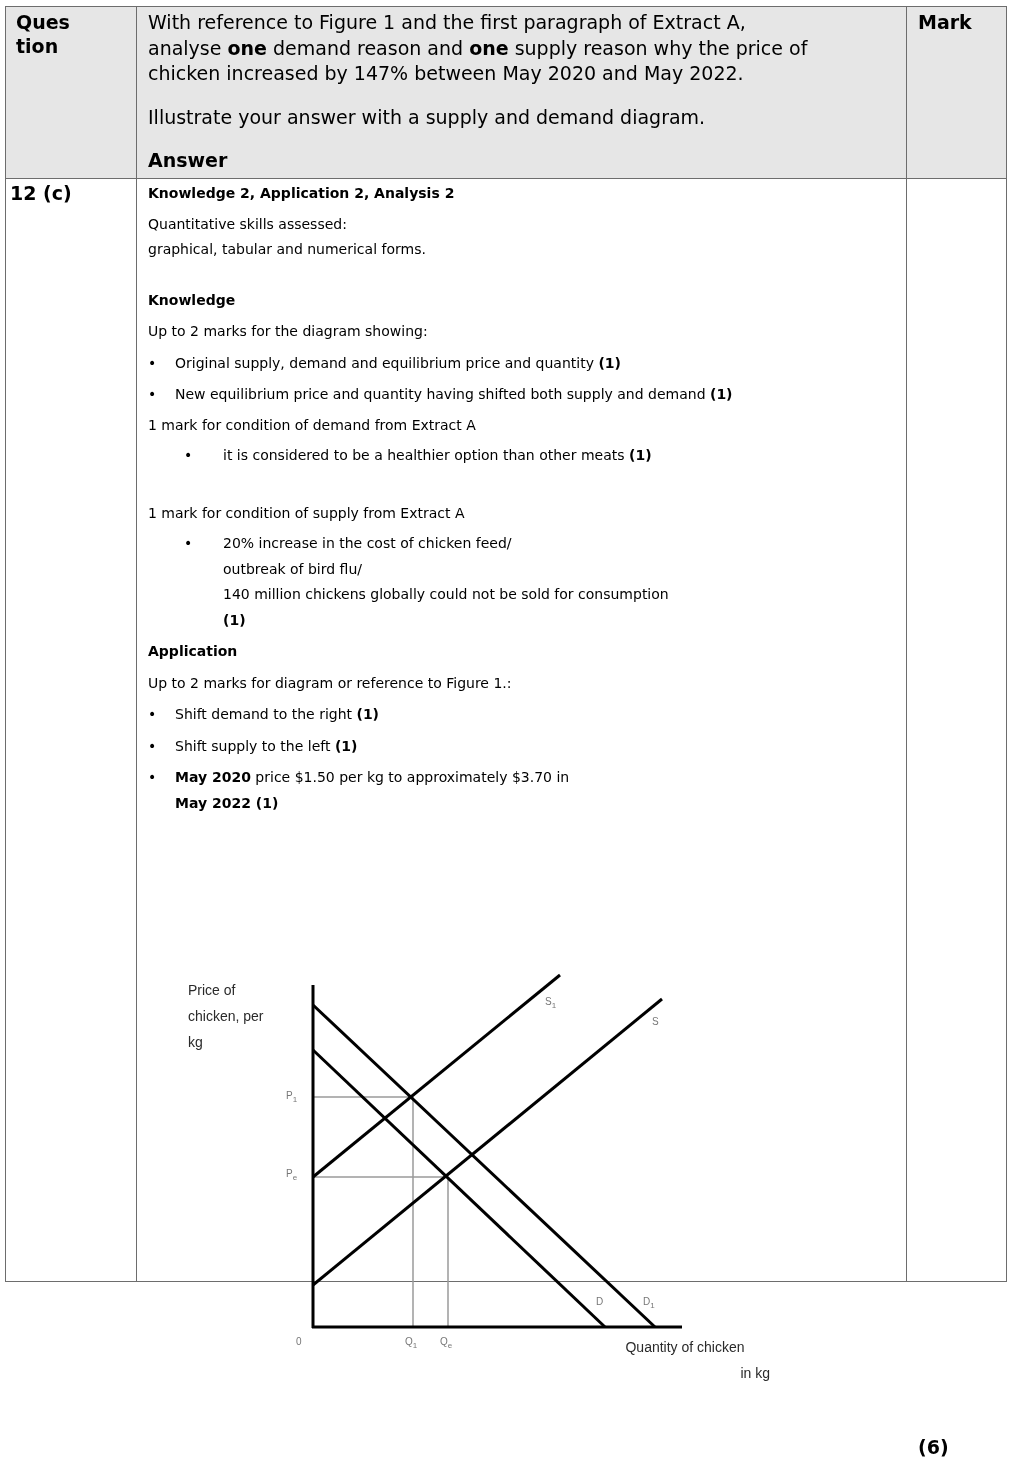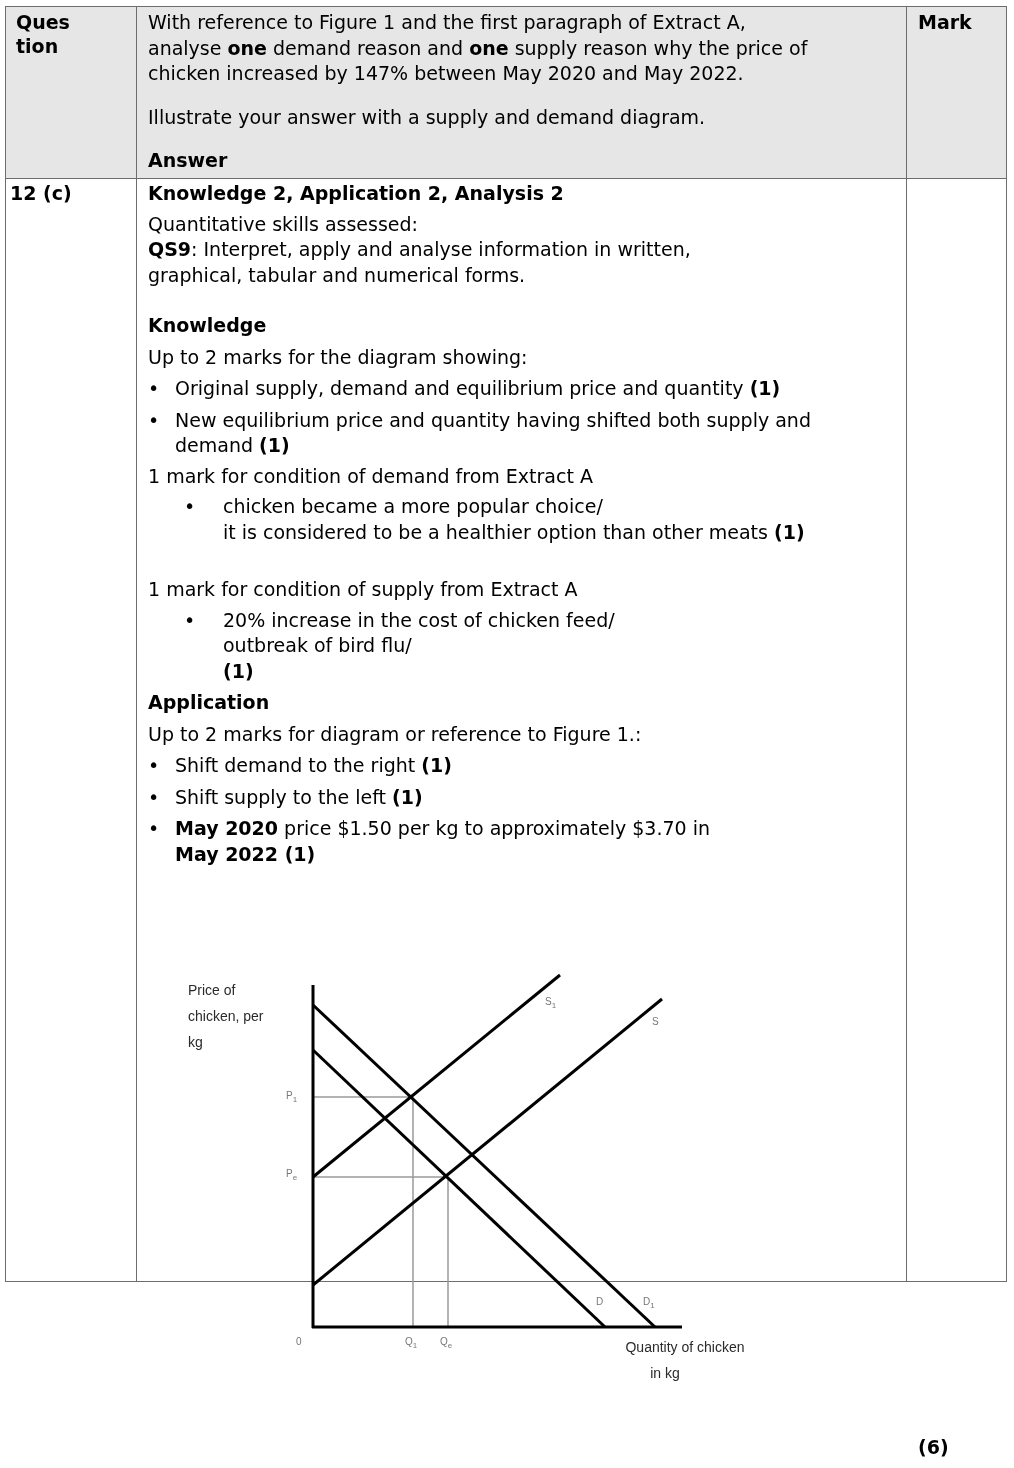--- a/index.html
+++ b/index.html
@@ -3,21 +3,21 @@
 <meta charset="utf-8">
 <style>
   html, body { margin:0; padding:0; background:#ffffff; }
   body { width:1014px; height:1468px; position:relative; font-family:"DejaVu Sans", sans-serif; color:#000; overflow:hidden; }
   .tbl { position:absolute; left:5px; top:6px; width:1002px; height:1276px; border:1.5px solid #6d6d6d; box-sizing:border-box; }
   .hdr { position:absolute; left:0; top:0; width:100%; height:172px; background:#e6e6e6; border-bottom:1.5px solid #6d6d6d; box-sizing:border-box; }
   .vline { position:absolute; top:0; bottom:0; width:0; border-left:1.5px solid #6d6d6d; }
   .cell-text { position:absolute; font-size:19px; line-height:25.5px; }
   .b { font-weight:bold; }
   .abs { position:absolute; }
-  .sec { font-size:19px; line-height:25.5px; }
+  .sec { font-size:14px; line-height:25.5px; }
   ul.bl { list-style:none; margin:0; padding:0; }
   ul.bl li { position:relative; padding-left:27px; }
   ul.bl li::before { content:"•"; position:absolute; left:0; top:0; }
   ul.bl2 li { padding-left:75px; }
   ul.bl2 li::before { left:36px; }
   .diag-lbl { position:absolute; font-family:"Liberation Sans", sans-serif; font-size:14px; line-height:26px; color:#2a2a2a; }
   .tiny { position:absolute; font-family:"Liberation Sans", sans-serif; font-size:10px; color:#777; }
 </style>
 </head>
 <body>
@@ -42,42 +42,41 @@
 
   <div class="cell-text b" style="left:912px; top:3px;">Mark</div>
 
   <div class="cell-text b" style="left:4px; top:174px;">12 (c)</div>
 
   <div class="cell-text b" style="left:912px; top:1428px;">(6)</div>
 
   <div class="abs sec" style="left:142px; top:174px; width:755px;">
     <div class="b">Knowledge 2, Application 2, Analysis 2</div>
     <div style="margin-top:5px;">Quantitative skills assessed:</div>
-    <div><b>QS9</b><span>: Interpret, apply and analyse information in written,</span></div>
     <div>graphical, tabular and numerical forms.</div>
 
     <div class="b" style="margin-top:25px;">Knowledge</div>
     <div style="margin-top:6px;">Up to 2 marks for the diagram showing:</div>
     <ul class="bl" style="margin-top:6px;">
       <li><span>Original supply, demand and equilibrium price and quantity </span><b>(1)</b></li>
       <li style="margin-top:6px; width:700px;"><span>New equilibrium price and quantity having shifted both supply and demand </span><b>(1)</b></li>
     </ul>
 
     <div style="margin-top:5px;">1 mark for condition of demand from Extract A</div>
     <ul class="bl bl2" style="margin-top:5px;">
       <li>
-          <div>chicken became a more popular choice/</div>
           <div><span>it is considered to be a healthier option than other meats </span><b>(1)</b></div>
         </li>
     </ul>
     <div style="margin-top:32px;">1 mark for condition of supply from Extract A</div>
     <ul class="bl bl2" style="margin-top:5px;">
       <li>
           <div>20% increase in the cost of chicken feed/</div>
           <div>outbreak of bird flu/</div>
+          <div>140 million chickens globally could not be sold for consumption</div>
           <div class="b">(1)</div>
         </li>
     </ul>
 
     <div class="b" style="margin-top:6px;">Application</div>
     <div style="margin-top:6px;">Up to 2 marks for diagram or reference to Figure 1.:</div>
     <ul class="bl" style="margin-top:6px;">
       <li><span>Shift demand to the right </span><b>(1)</b></li>
       <li style="margin-top:6px;"><span>Shift supply to the left </span><b>(1)</b></li>
       <li style="margin-top:6px;">
@@ -116,15 +115,15 @@
   <div class="tiny" style="left:286px; top:1168px;">P<sub style="font-size:8px;">e</sub></div>
   <div class="tiny" style="left:296px; top:1336px;">0</div>
   <div class="tiny" style="left:405px; top:1336px;">Q<sub style="font-size:8px;">1</sub></div>
   <div class="tiny" style="left:440px; top:1336px;">Q<sub style="font-size:8px;">e</sub></div>
   <div class="tiny" style="left:545px; top:996px;">S<sub style="font-size:8px;">1</sub></div>
   <div class="tiny" style="left:652px; top:1016px;">S</div>
   <div class="tiny" style="left:596px; top:1296px;">D</div>
   <div class="tiny" style="left:643px; top:1296px;">D<sub style="font-size:8px;">1</sub></div>
   <div class="diag-lbl" style="left:600px; top:1334px; text-align:center; width:170px;">
     <div>Quantity of chicken</div>
-    <div style="margin-left:-40px;">in kg</div>
+    <div style="margin-left:-40px;text-align:right;">in kg</div>
   </div>
 </div>
 
 </body></html>

